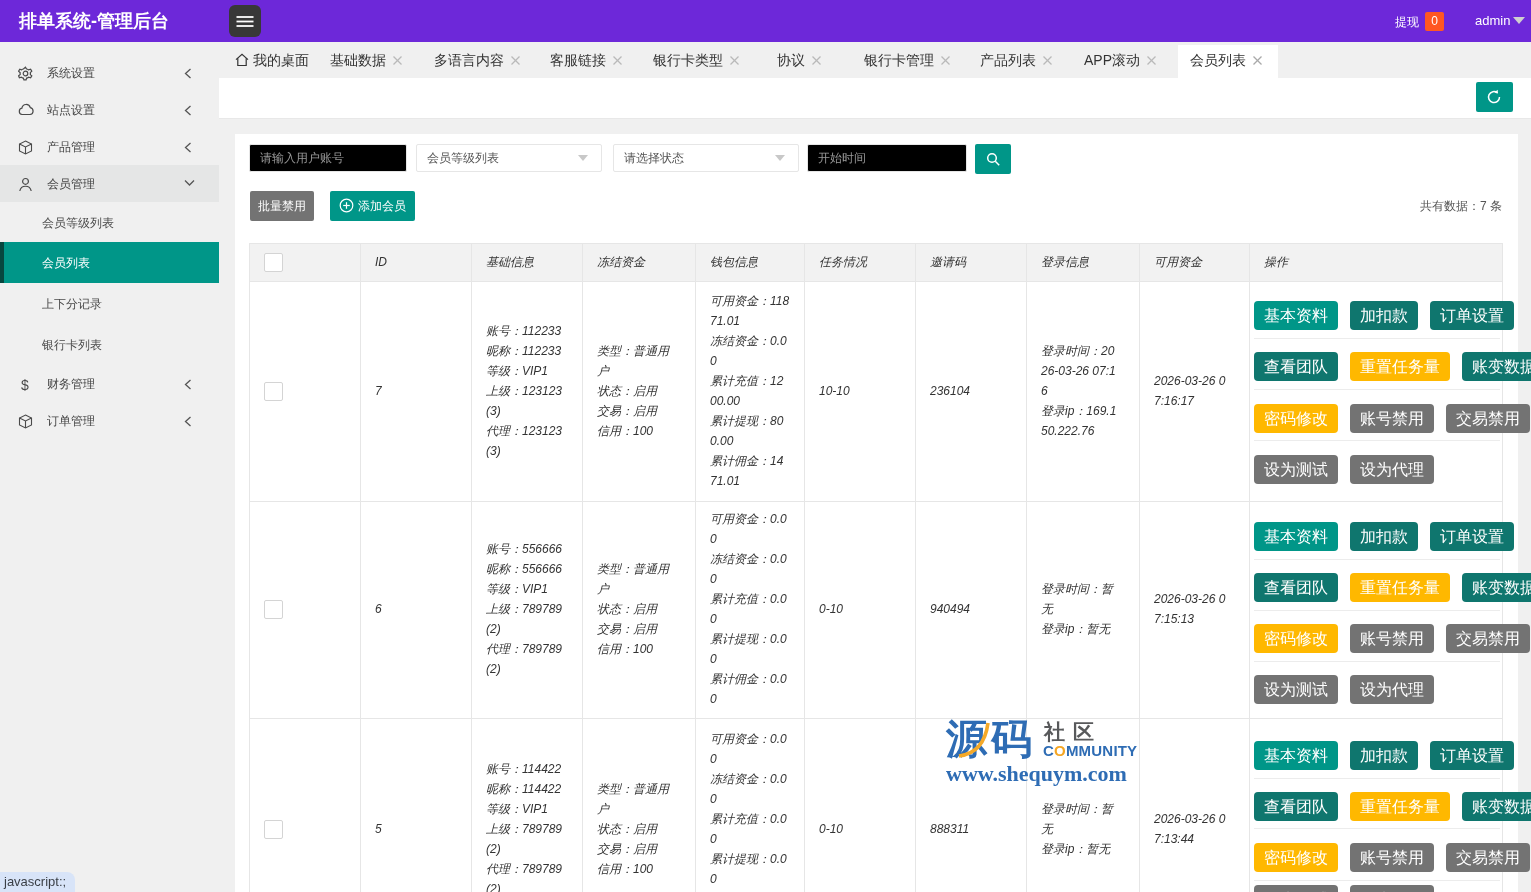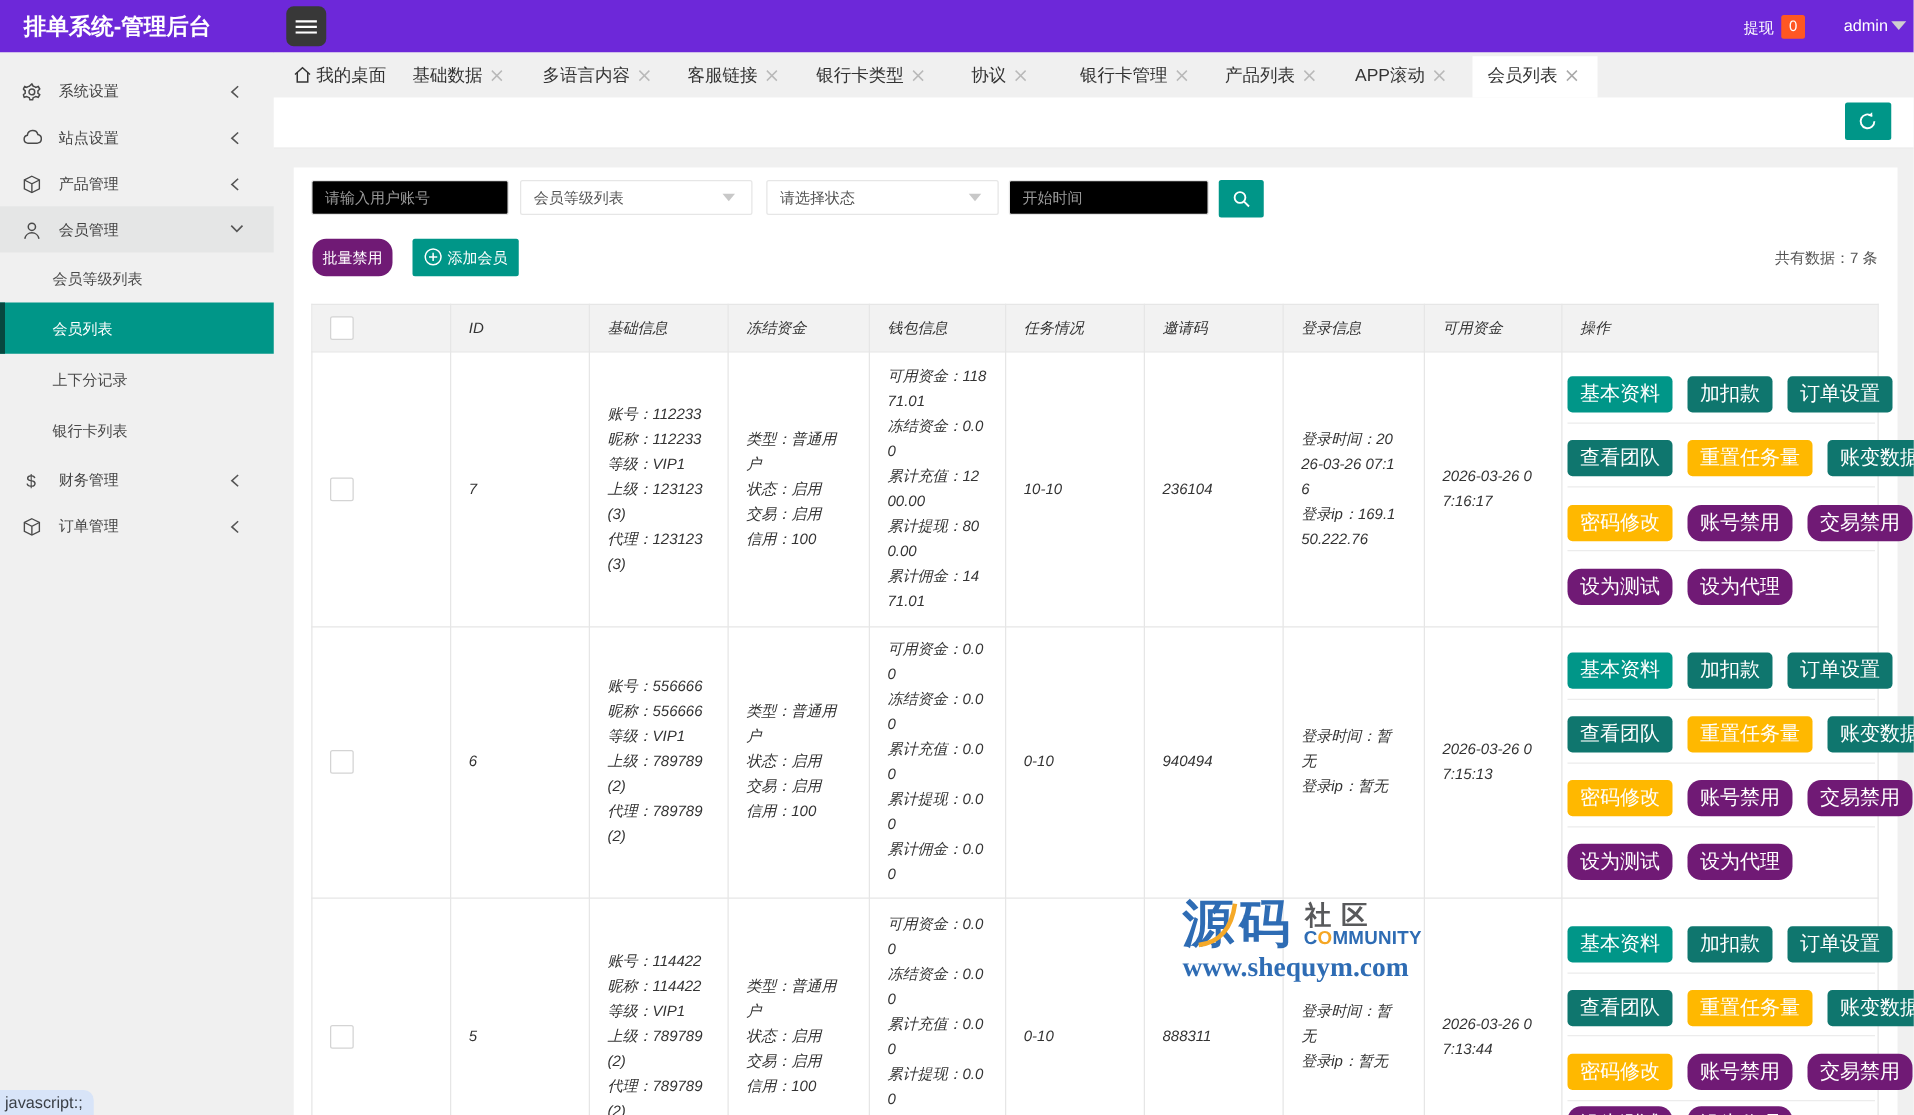--- a/index.html
+++ b/index.html
@@ -44,21 +44,21 @@
 .total{position:absolute;left:1240px;top:198px;width:262px;font-size:12px;color:#555;text-align:right;}
 
 .ls{position:absolute;font-size:12px;line-height:20px;color:#333;white-space:nowrap;font-style:italic;}
 .cb{width:17px;height:17px;background:#fff;border:1px solid #d4d4d4;border-radius:2px;}
 .oprowa{position:absolute;white-space:nowrap;}
 .opline{position:absolute;width:246px;height:1px;background:#ececec;}
 .obtn{display:inline-block;height:29px;line-height:29px;padding:0 10px;margin-right:12px;border-radius:4px;color:#fff;font-size:16px;}
 .c-teal{background:#009688;}
 .c-blue{background:#0f766e;}
 .c-yel{background:#ffb800;}
-.c-red{background:#701a75;border-radius:11px;}
+.c-red{background:#737373;}
 
 .wm{position:absolute;z-index:20;}
 
 .status{position:absolute;left:0;top:872px;z-index:30;background:#d8e4f8;border-top-right-radius:8px;font-size:13px;color:#3a3f46;padding:2px 9px 5px 4px;}
 </style>
 </head>
 <body>
 <div id="page">
 
 <div class="topbar">

